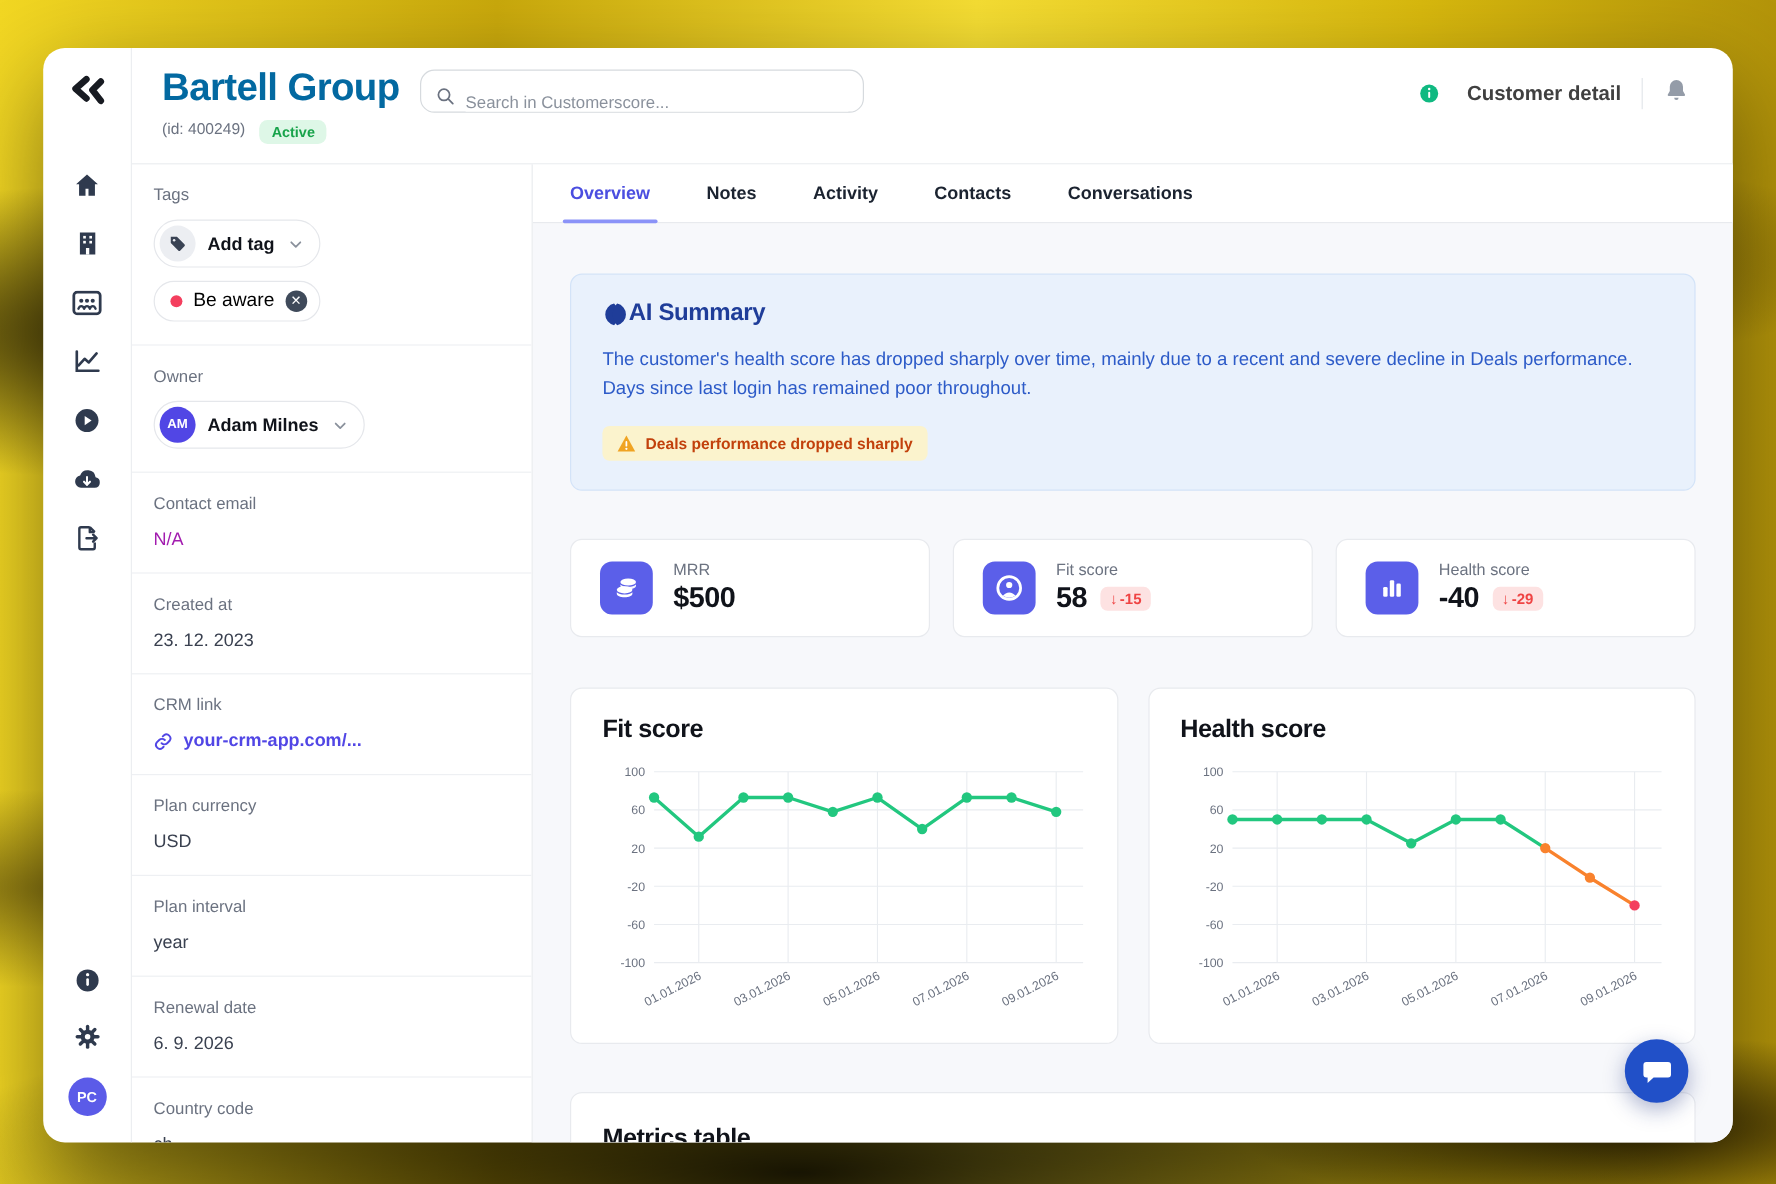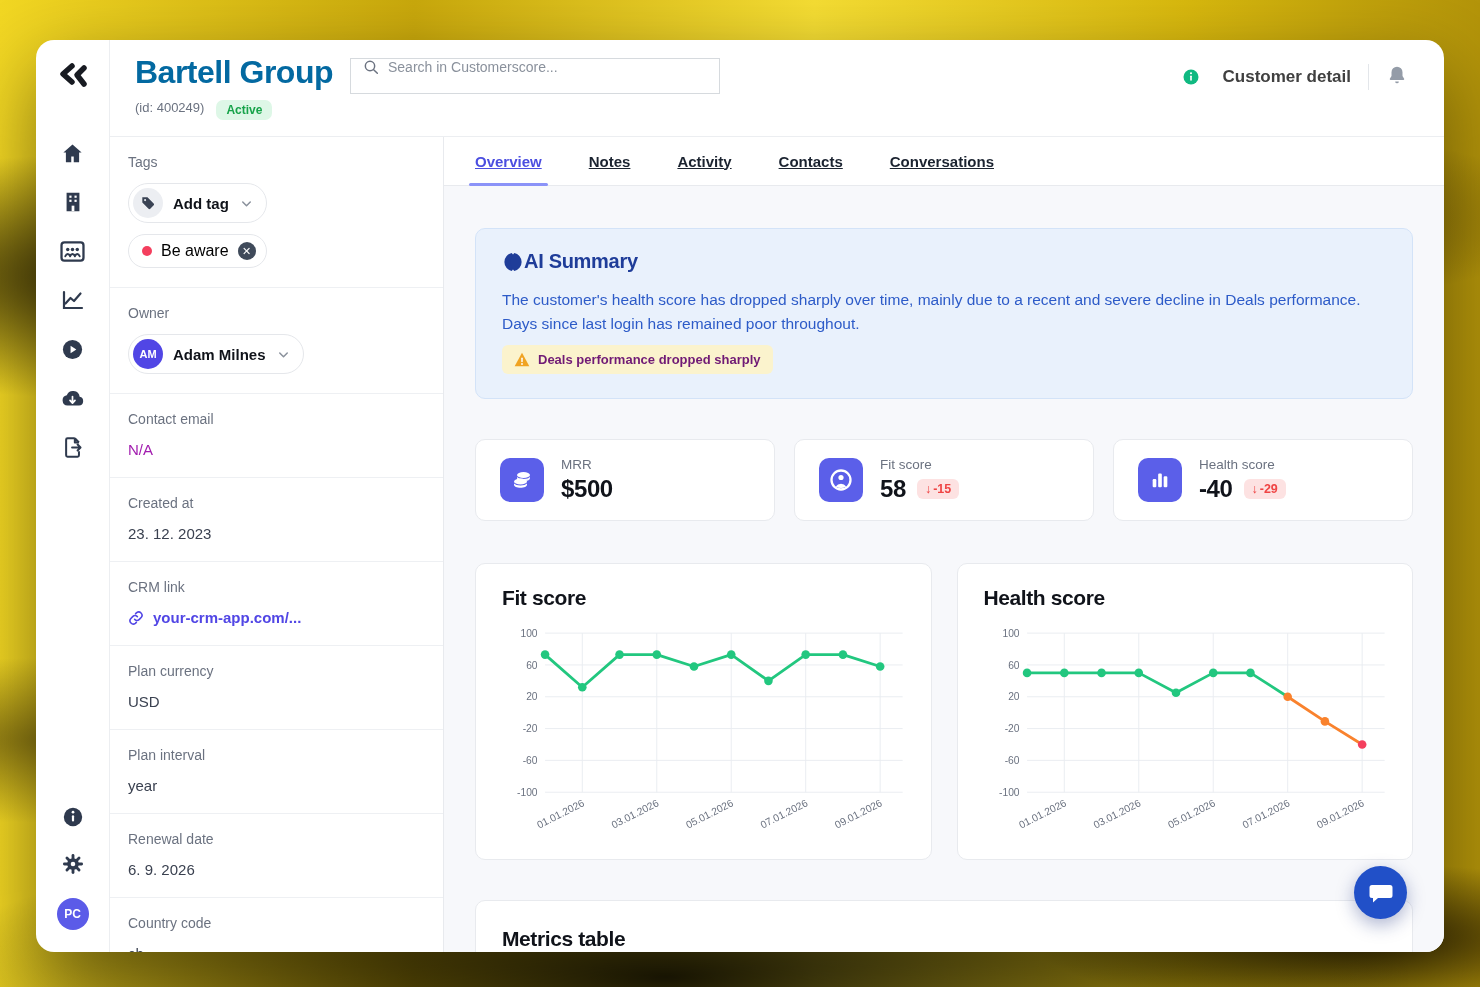--- a/index.html
+++ b/index.html
@@ -28,21 +28,21 @@
   .rail-bottom { margin-top:auto; display:flex; flex-direction:column; align-items:center; gap:21px; }
   .avatar-pc { width:32px; height:32px; border-radius:50%; background:#5b5be8; color:#fff; font-size:12px; font-weight:700; display:flex; align-items:center; justify-content:center; }
   
   .right-col { flex:1; display:flex; flex-direction:column; min-width:0; }
   .topbar { height:97px; flex:0 0 97px; display:flex; align-items:flex-start; padding:14px 36px 0 25px; border-bottom:1px solid #eceef1; }
   .title-block { width:215px; }
   .page-title { font-size:32px; font-weight:800; color:#0369a1; letter-spacing:-.5px; }
   .sub-row { display:flex; gap:12px; margin-top:9px; }
   .cust-id { font-size:13px; color:#6b7280; }
   .badge-active { background:#def7e7; color:#17a34a; font-size:12px; font-weight:700; padding:3px 10px; border-radius:7px; }
-  .search { margin-top:4px; width:370px; height:36px; border:1px solid #d6dade; border-radius:0; display:flex; align-items:flex-start; gap:9px; padding:0 12px; background:#fff; }
+  .search { margin-top:4px; width:370px; height:36px; border:1px solid #d6dade; border-radius:12px; display:flex; align-items:flex-end; gap:9px; padding:0 12px; background:#fff; }
   .search input { border:none; outline:none; flex:1; font-size:14px; color:#374151; font-family:"Liberation Sans",sans-serif; }
   .search input::placeholder { color:#8a919c; }
   .topbar-right { margin-left:auto; display:flex; align-items:center; gap:17px; margin-top:10px; }
   .cust-detail { display:flex; align-items:center; gap:23px; color:#404040; font-size:17px; font-weight:700; cursor:pointer; }
   .v-div { width:1px; height:26px; background:#e3e6ea; }
   
   .body-row { flex:1; display:flex; min-height:0; }
   .sidebar { width:334px; flex:0 0 334px; border-right:1px solid #e8eaee; overflow:hidden; }
   .side-sec { padding:17px 18px 19px; border-bottom:1px solid #eef0f3; }
   .side-label { font-size:14px; color:#6b7280; }
@@ -52,29 +52,29 @@
   .pill .mini-av { width:30px; height:30px; border-radius:50%; background:#5146e5; color:#fff; font-size:11px; font-weight:700; display:flex; align-items:center; justify-content:center; }
   .pill .circ { width:30px; height:30px; border-radius:50%; background:#eceef2; display:flex; align-items:center; justify-content:center; }
   .pill .pill-txt { font-size:15px; font-weight:700; color:#10131a; }
   .tag-chip { display:inline-flex; align-items:center; gap:9px; border:1px solid #e5e7eb; border-radius:999px; padding:7px 10px 7px 13px; margin-top:11px; background:#fff; }
   .dot-red { width:10px; height:10px; border-radius:50%; background:#f43f5e; }
   .tag-x { width:18px; height:18px; border-radius:50%; background:#3f4a5a; color:#fff; font-size:11px; line-height:1; display:flex; align-items:center; justify-content:center; cursor:pointer; }
   .crm-link { display:flex; align-items:center; gap:9px; margin-top:14px; color:#5146e5; font-size:15px; font-weight:700; cursor:pointer; }
   
   .main { flex:1; background:#f7f8fb; display:flex; flex-direction:column; min-width:0; overflow:hidden; }
   .tabs { background:#fff; height:49px; flex:0 0 49px; display:flex; align-items:stretch; gap:47px; padding:0 31px; border-bottom:1px solid #e8eaee; }
-  .tab { display:flex; align-items:center; font-size:15px; font-weight:700; color:#1b2330; cursor:pointer; position:relative;text-decoration:underline; }
+  .tab { display:flex; align-items:center; font-size:15px; font-weight:700; color:#1b2330; cursor:pointer; position:relative; }
   .tab.active { color:#4b4ee0; }
   .tab.active::after { content:""; position:absolute; left:-6px; right:-6px; bottom:-1px; height:3px; background:#8b93f8; border-radius:2px; }
   .content { padding:42px 31px 0; overflow:hidden; }
   .ai-card { background:#e9f1fc; border:1px solid #d3e3f8; border-radius:10px; padding:21px 26px 24px; margin-bottom:40px; }
   .ai-head { display:flex; align-items:center; gap:0; }
   .ai-title { font-size:20px; font-weight:800; color:#1f3d99; letter-spacing:-.3px; }
   .ai-body { margin-top:15px; color:#2d5bc8; font-size:15.5px; line-height:1.55; max-width:860px; }
-  .warn-chip { display:inline-flex; align-items:center; gap:8px; background:#fbf3cd; border-radius:6px; padding:7px 12px; margin-top:9px; font-size:13px; font-weight:700; color:#701a75; }
+  .warn-chip { display:inline-flex; align-items:center; gap:8px; background:#fbf3cd; border-radius:6px; padding:7px 12px; margin-top:19px; font-size:13px; font-weight:700; color:#c2410c; }
   .metric-row { display:flex; gap:19px; margin-bottom:42px; }
   .metric-card { flex:1; background:#fff; border:1px solid #e8eaee; border-radius:10px; padding:17px 24px; display:flex; align-items:center; gap:17px; }
   .metric-ic { width:44px; height:44px; border-radius:10px; background:#5b5fe9; display:flex; align-items:center; justify-content:center; flex:0 0 44px; }
   .metric-label { font-size:13.5px; color:#6b7280; }
   .metric-val-row { display:flex; align-items:center; margin-top:3px; }
   .metric-value { font-size:24px; font-weight:800; color:#10131a; letter-spacing:-.4px; }
   .delta-badge { display:inline-flex; align-items:center; gap:2px; margin-left:11px; background:#fde2e2; color:#ef4444; border-radius:6px; padding:3px 8px; font-size:12.5px; font-weight:700; }
   .charts-row { display:flex; gap:25px; }
   .chart-card { flex:1; background:#fff; border:1px solid #e8eaee; border-radius:10px; padding:22px 26px 14px; }
   .chart-title { font-size:21px; font-weight:800; color:#10131a; letter-spacing:-.4px; }

